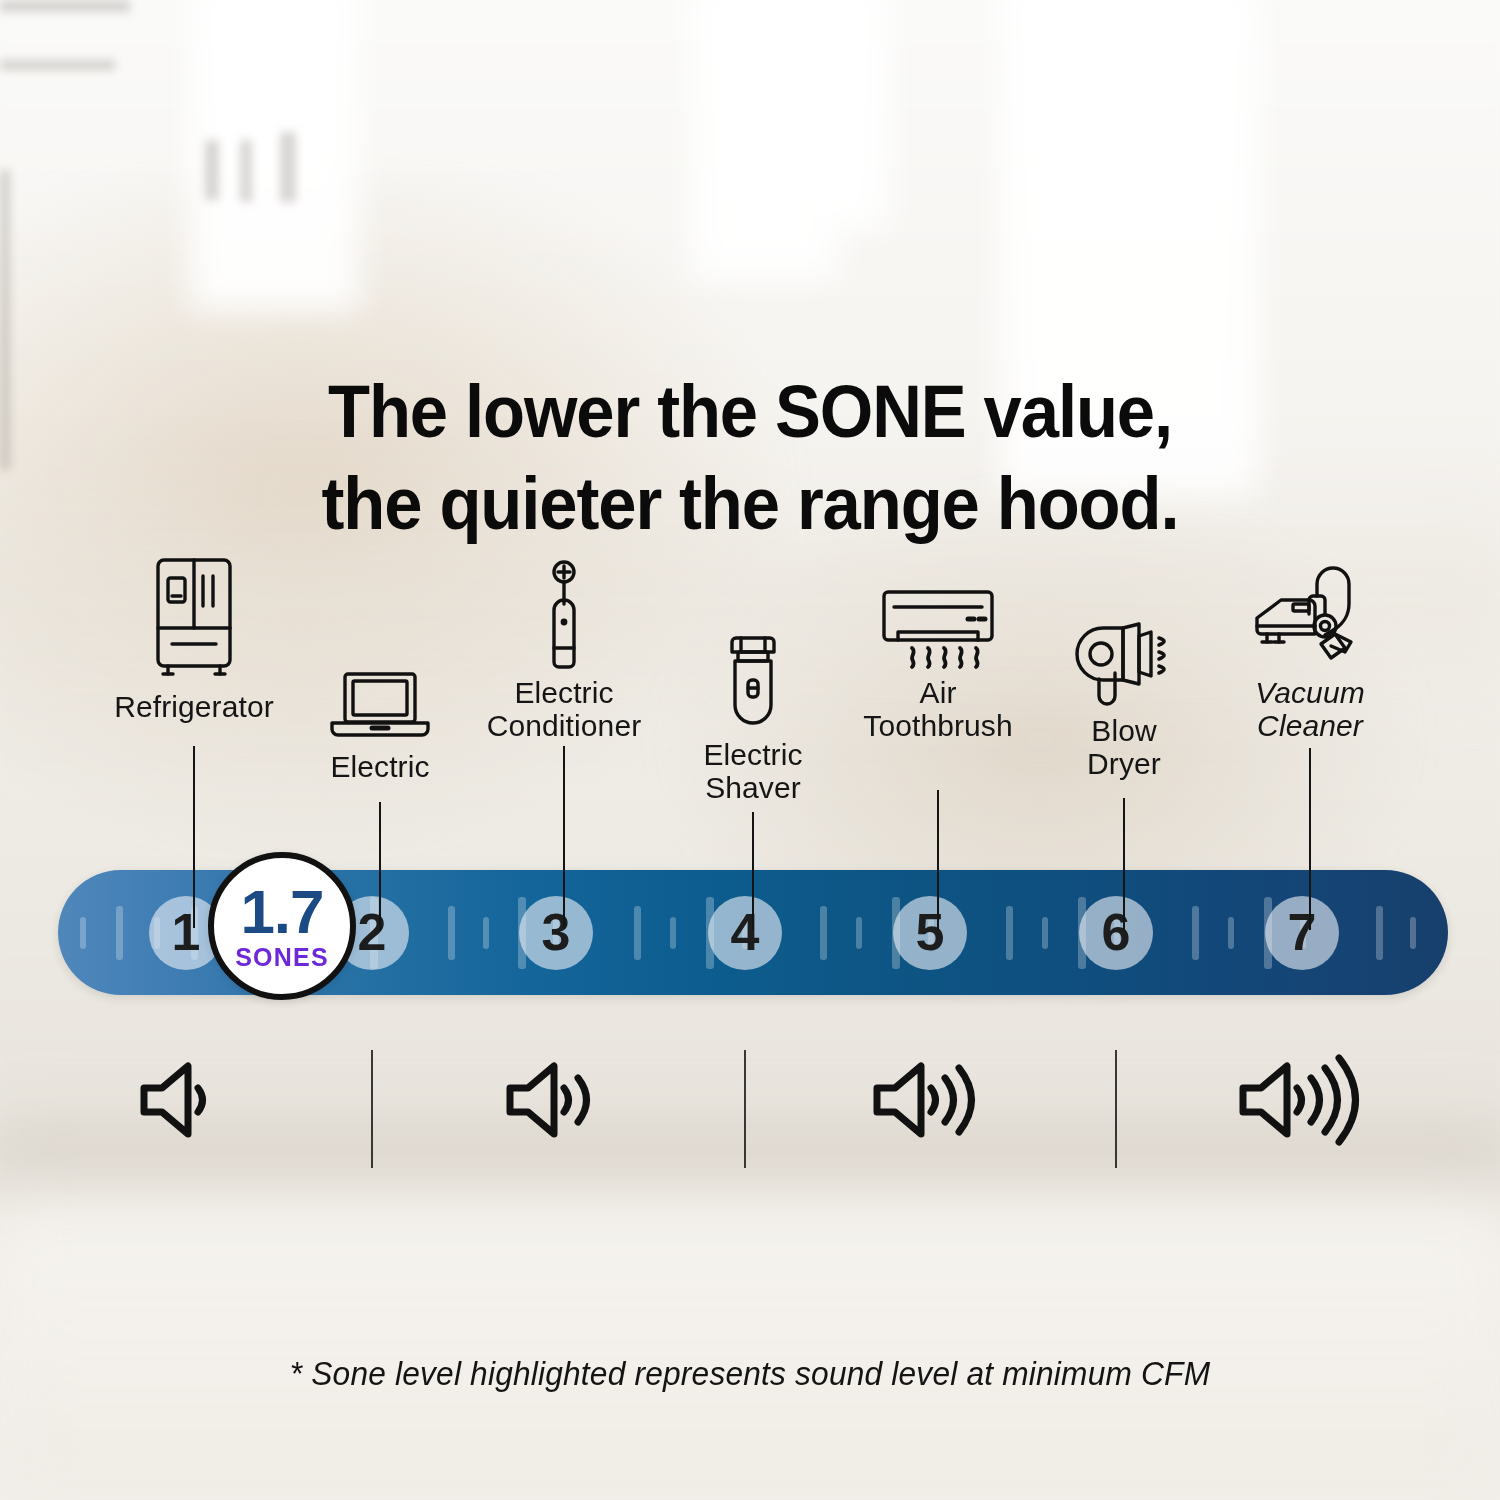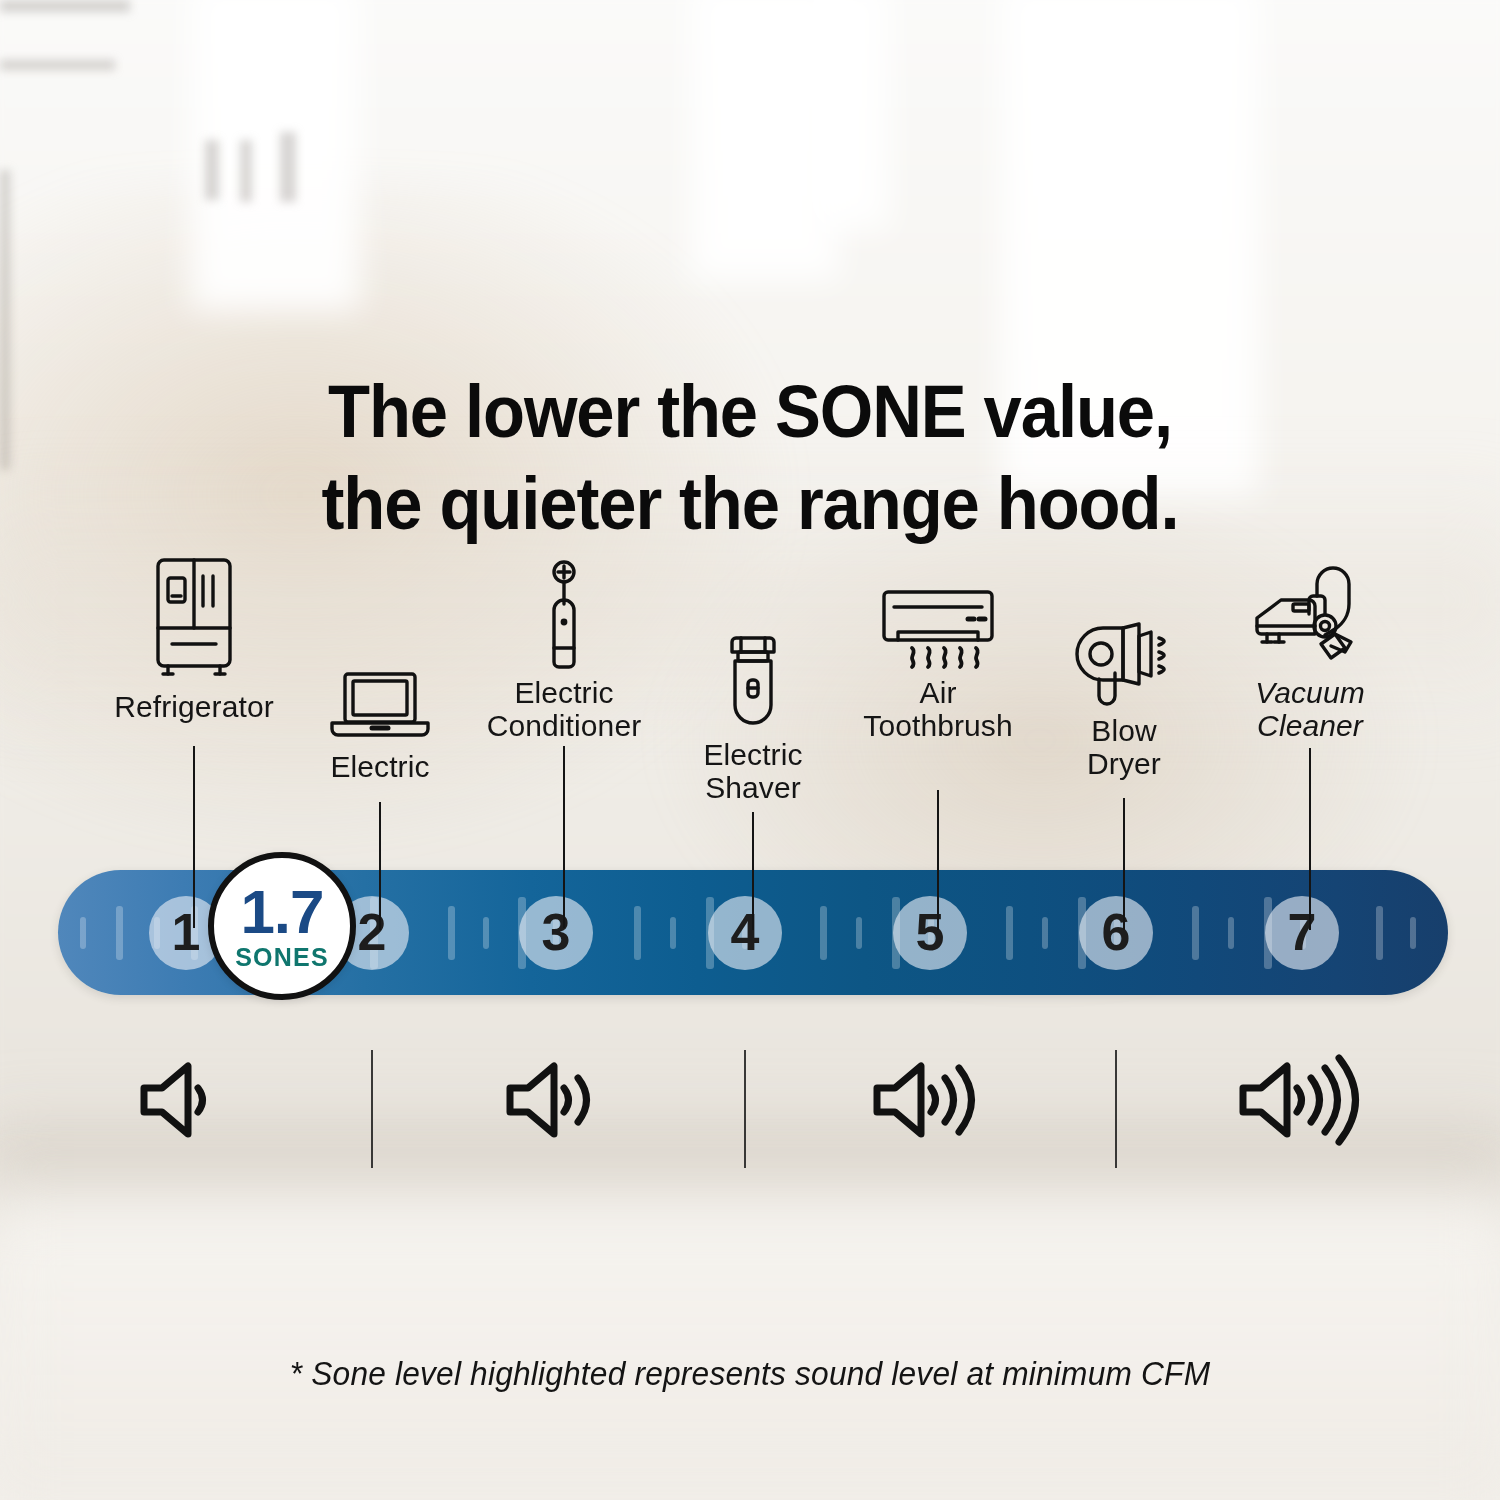--- a/index.html
+++ b/index.html
@@ -106,21 +106,21 @@
     box-shadow:0 2px 8px rgba(0,0,0,.10);
   }
   #badge .val{
     font-family:"Liberation Sans",sans-serif;
     font-weight:700;font-size:62px;line-height:60px;
     color:#1b4a85;letter-spacing:-1px;
   }
   #badge .unit{
     font-family:"Liberation Sans",sans-serif;
     font-weight:700;font-size:25px;line-height:26px;
-    color:#0f766e;letter-spacing:1.2px;margin-top:2px;
+    color:#6d28d9;letter-spacing:1.2px;margin-top:2px;
   }
 
   
   #speakers{position:absolute;left:0;top:1040px;width:1500px;height:140px;z-index:5;}
   .spk{position:absolute;top:8px;transform:translateX(-50%);}
   .spk svg{display:block;}
   .spk-div{position:absolute;top:10px;width:2px;height:118px;background:#1a1a1a;opacity:.85;}
 
   
   #footnote{

